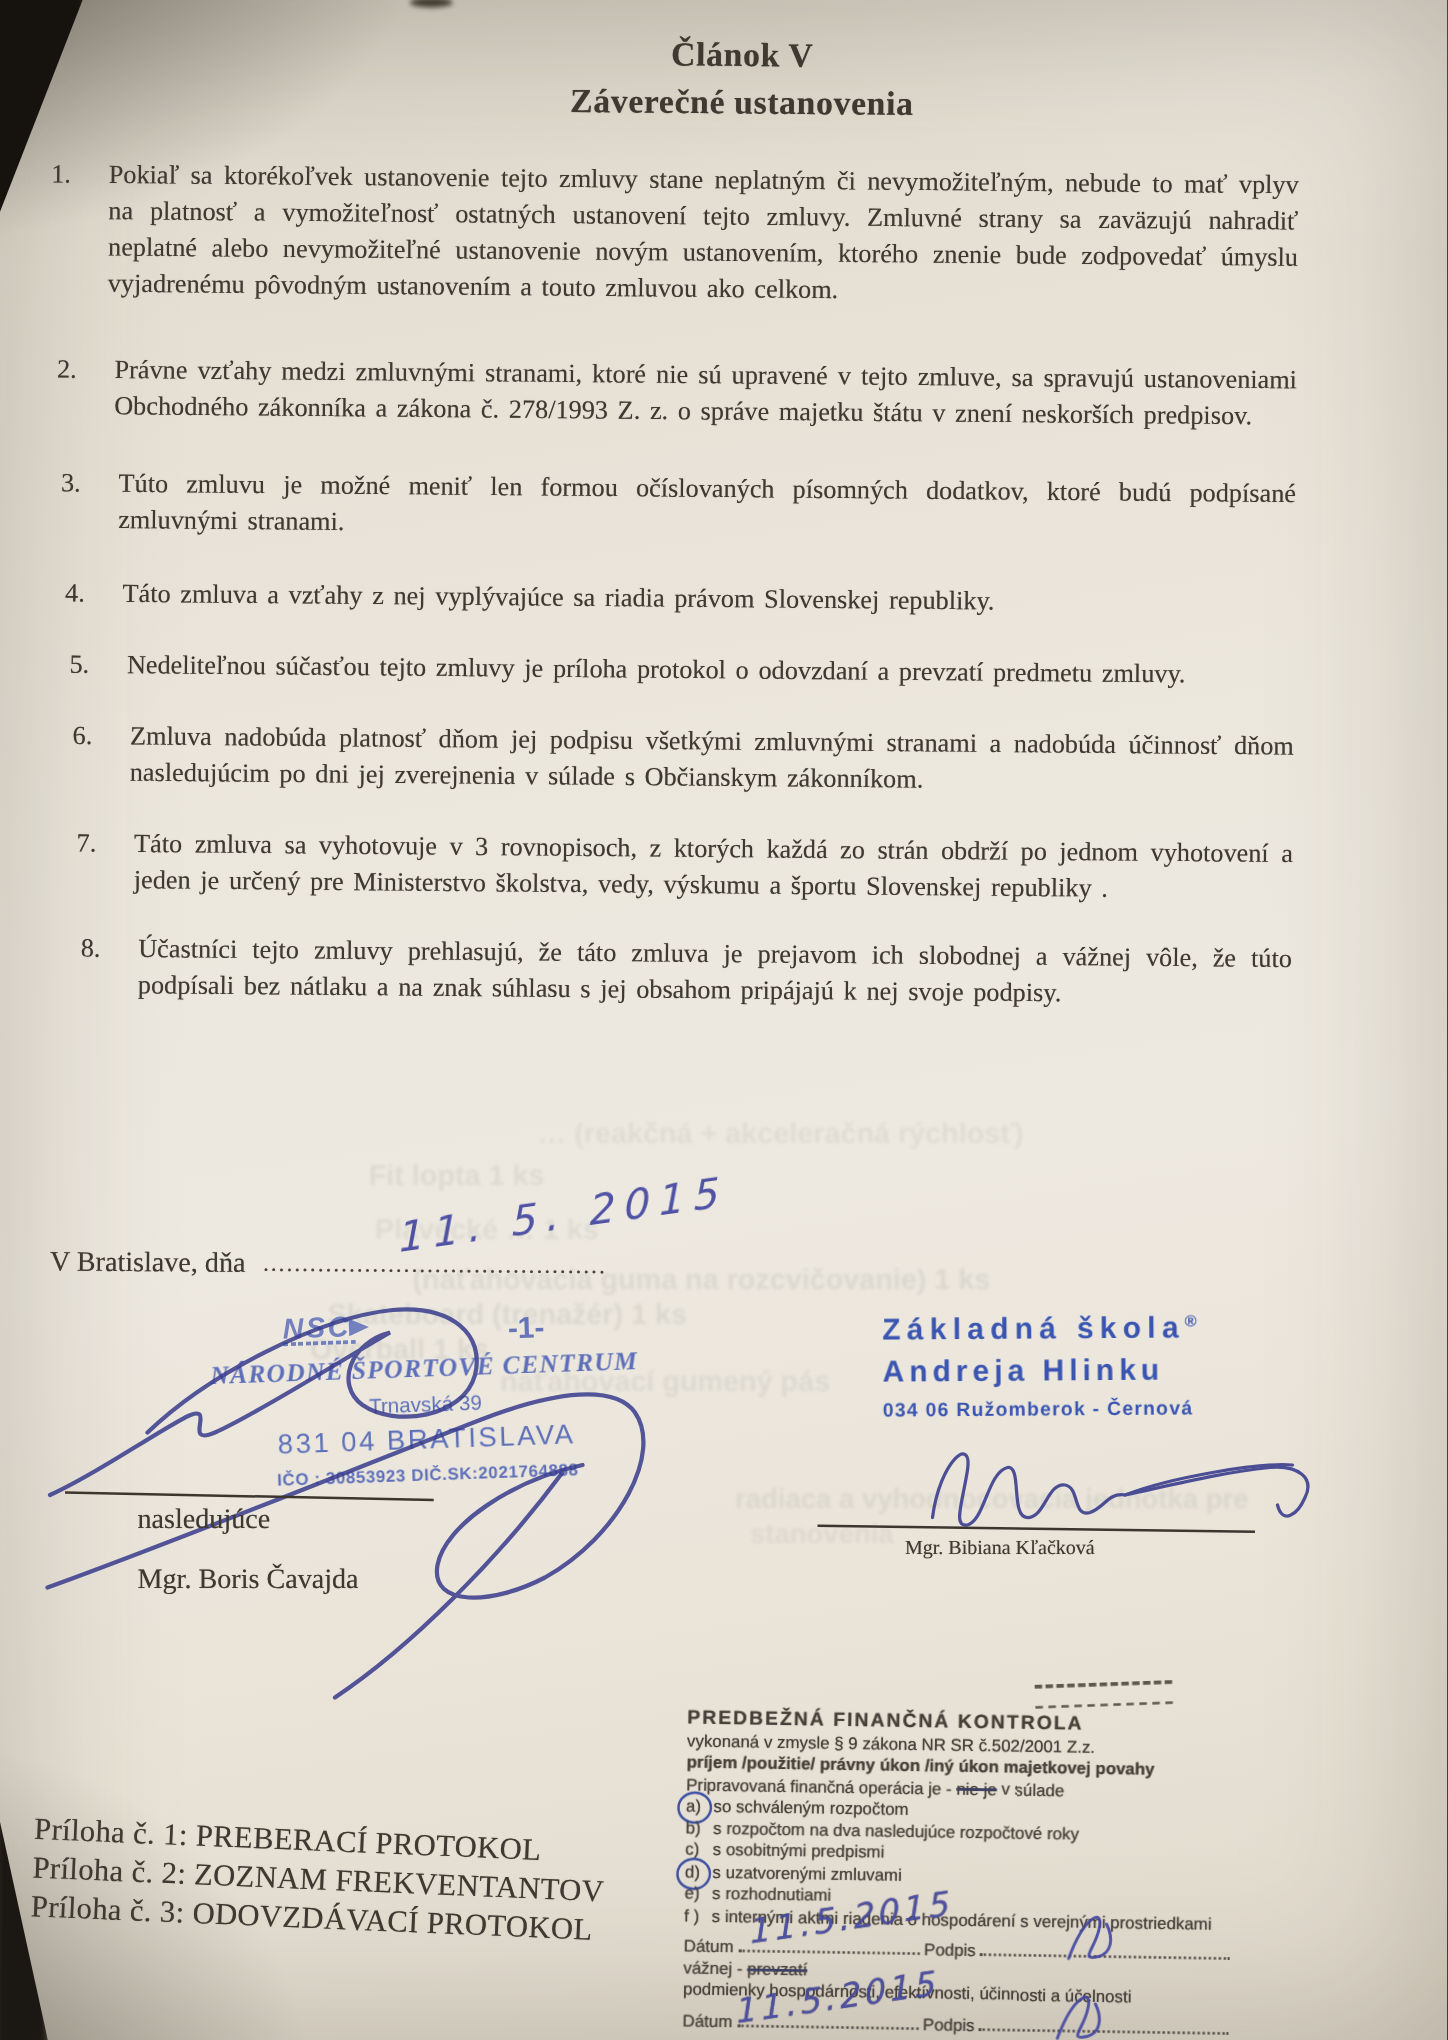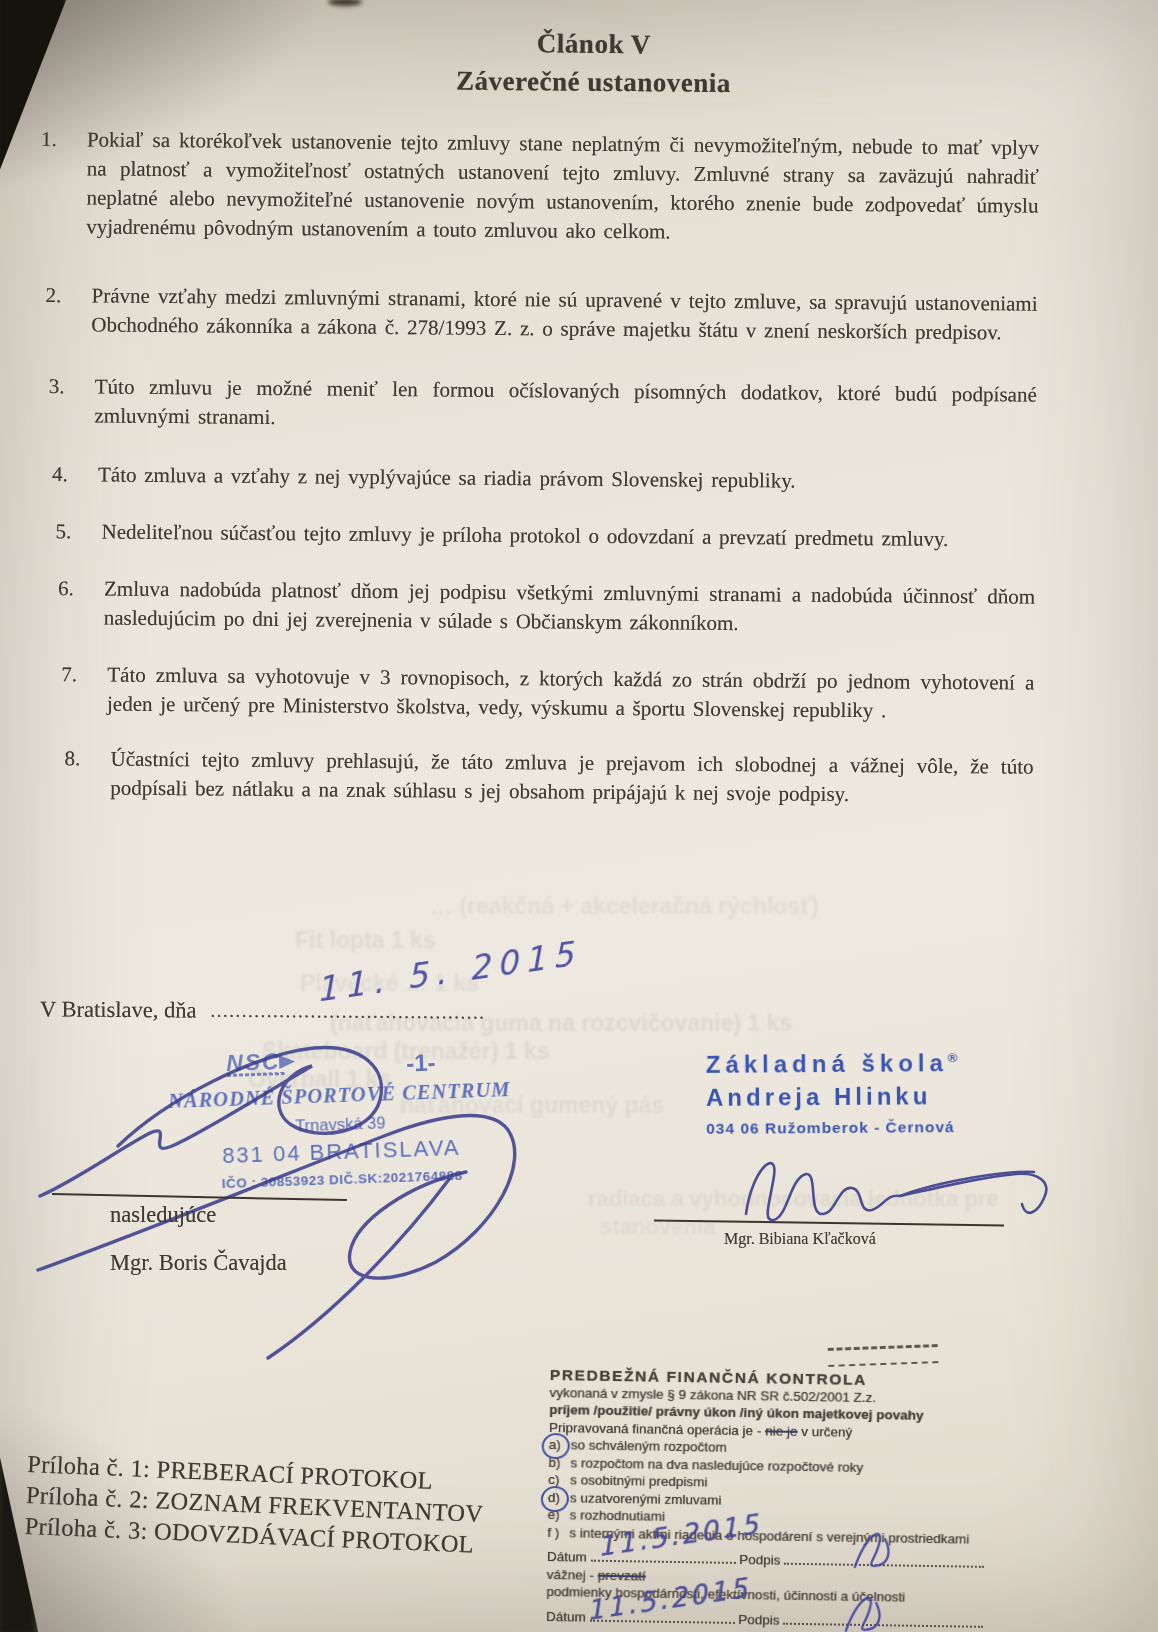--- a/index.html
+++ b/index.html
@@ -178,21 +178,21 @@
 
   <div class="smudge-dash"></div>
 
   <div class="ctrl">
     <div class="ctrl-title">PREDBEŽNÁ FINANČNÁ KONTROLA</div>
     <div>vykonaná v zmysle § 9 zákona NR SR č.502/2001 Z.z.</div>
     <div class="ctrl-l3">príjem /použitie/ právny úkon /iný úkon majetkovej povahy</div>
     <div>
       <span>Pripravovaná finančná operácia je  -</span>
       <span class="strike">nie je</span>
-      <span>v určený</span>
+      <span>v súlade</span>
     </div>
     <div class="ctrl-item"><span class="letter">a)</span><span class="pen-circle"></span><span>so schváleným rozpočtom</span></div>
     <div class="ctrl-item"><span class="letter">b)</span><span>s rozpočtom na dva nasledujúce rozpočtové roky</span></div>
     <div class="ctrl-item"><span class="letter">c)</span><span>s osobitnými predpismi</span></div>
     <div class="ctrl-item"><span class="letter">d)</span><span class="pen-circle"></span><span>s uzatvorenými zmluvami</span></div>
     <div class="ctrl-item"><span class="letter">e)</span><span>s rozhodnutiami</span></div>
     <div class="ctrl-item"><span class="letter">f )</span><span>s internými aktmi riadenia o hospodárení s verejnými prostriedkami</span></div>
     <div class="ctrl-date-row">
       <span>Dátum</span> <span class="dotline" style="width:145px"></span>
       <span>Podpis</span> <span class="dotline" style="width:200px"></span>

